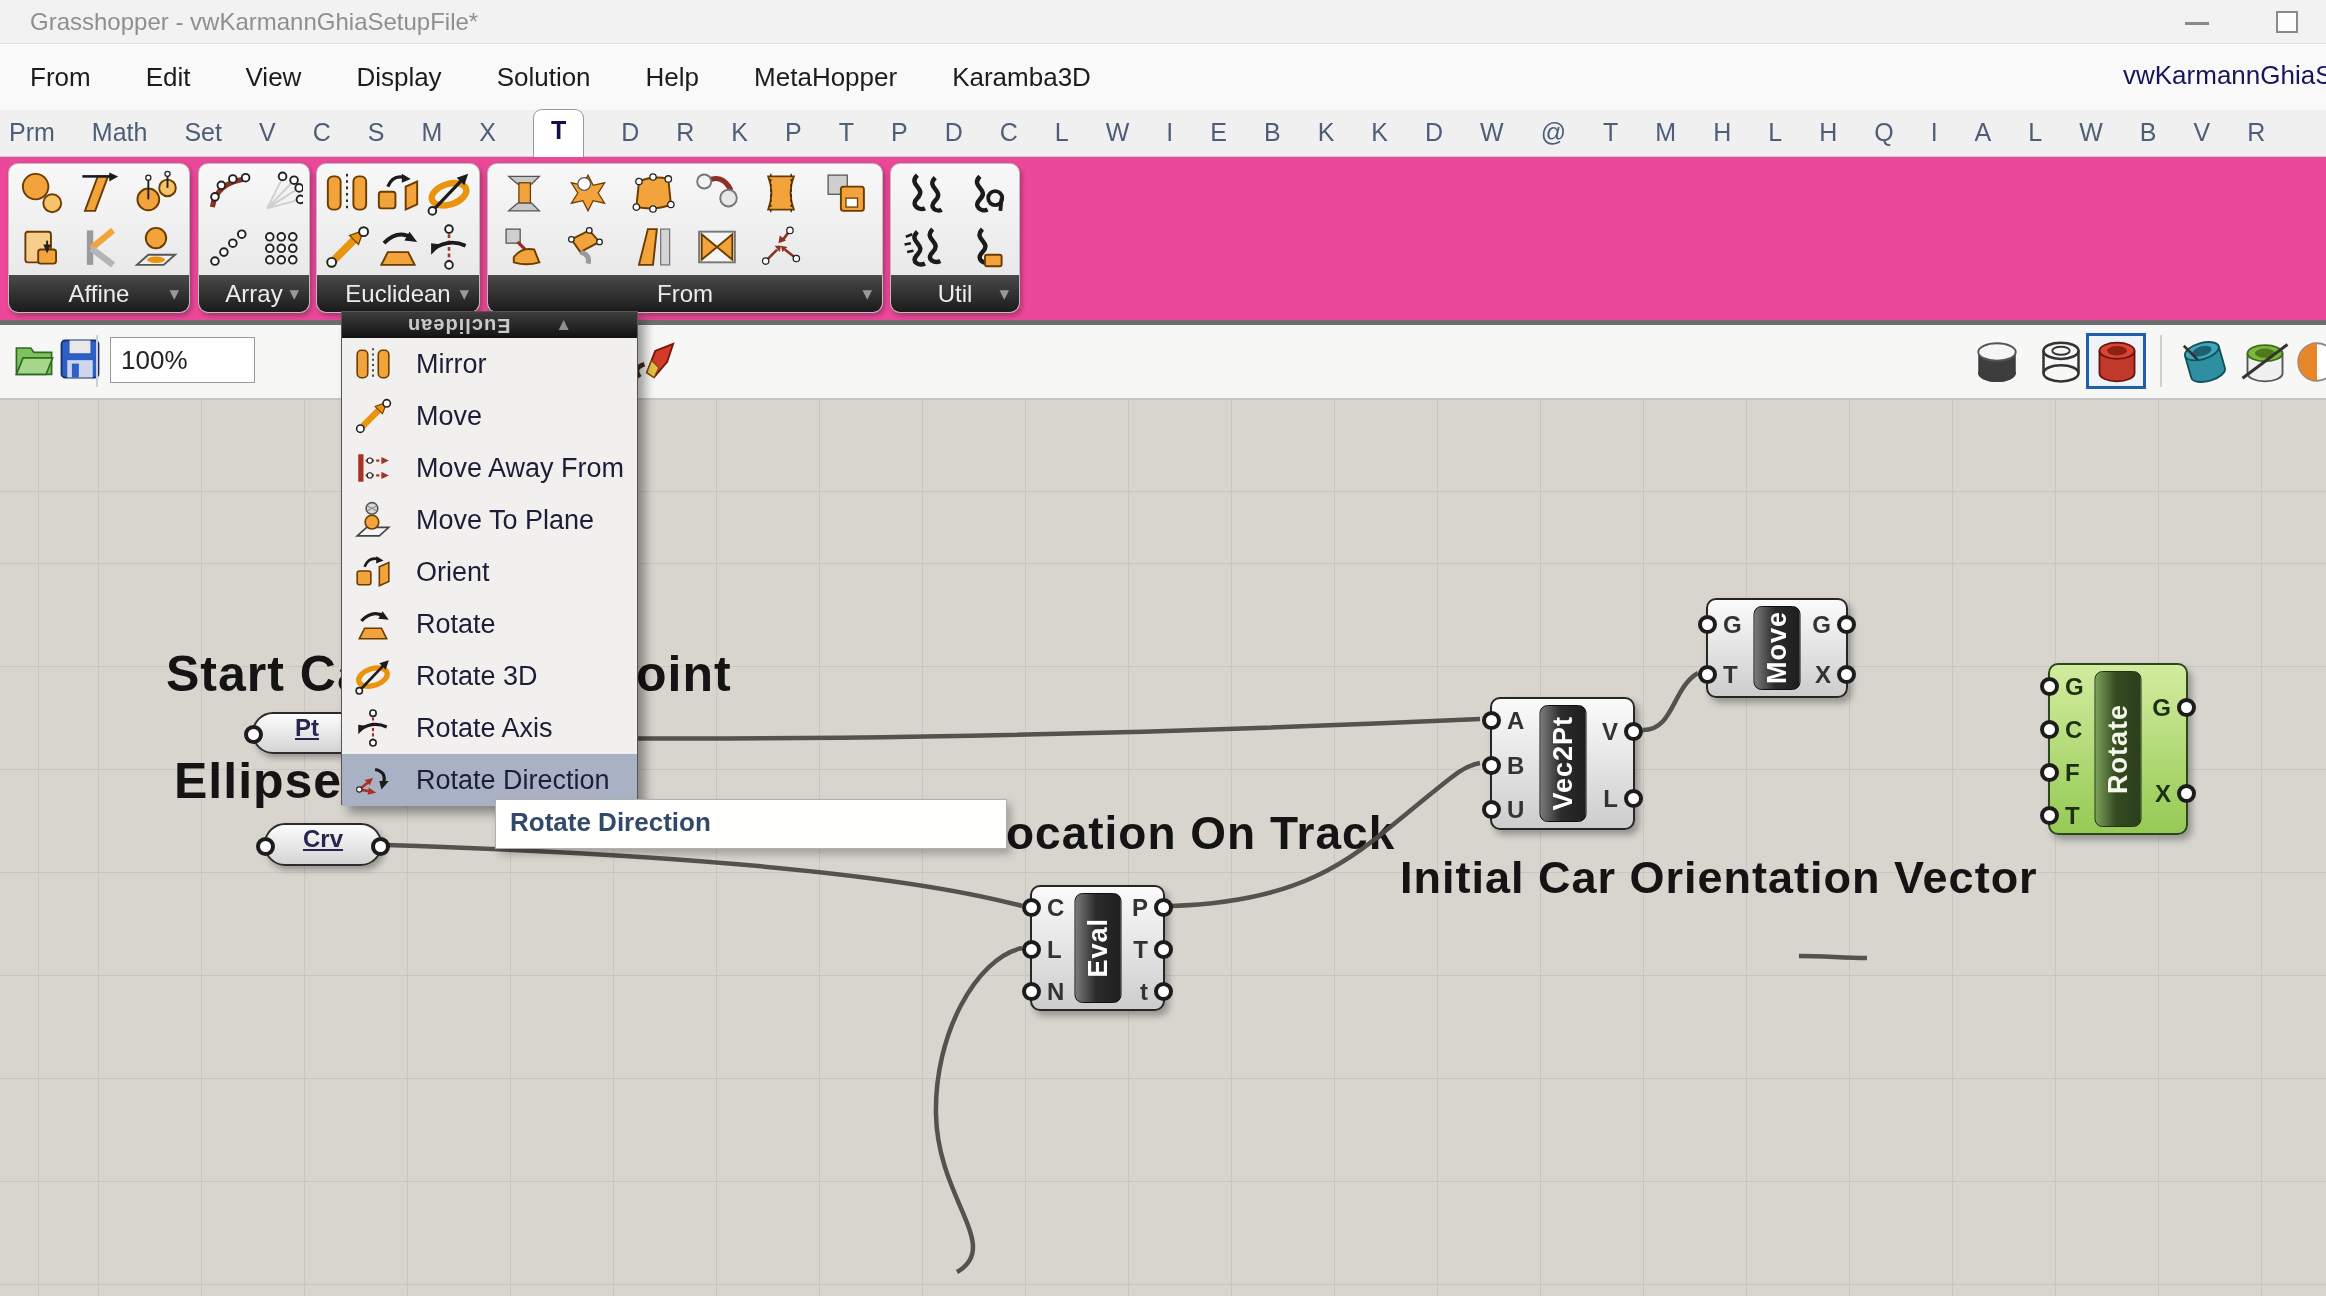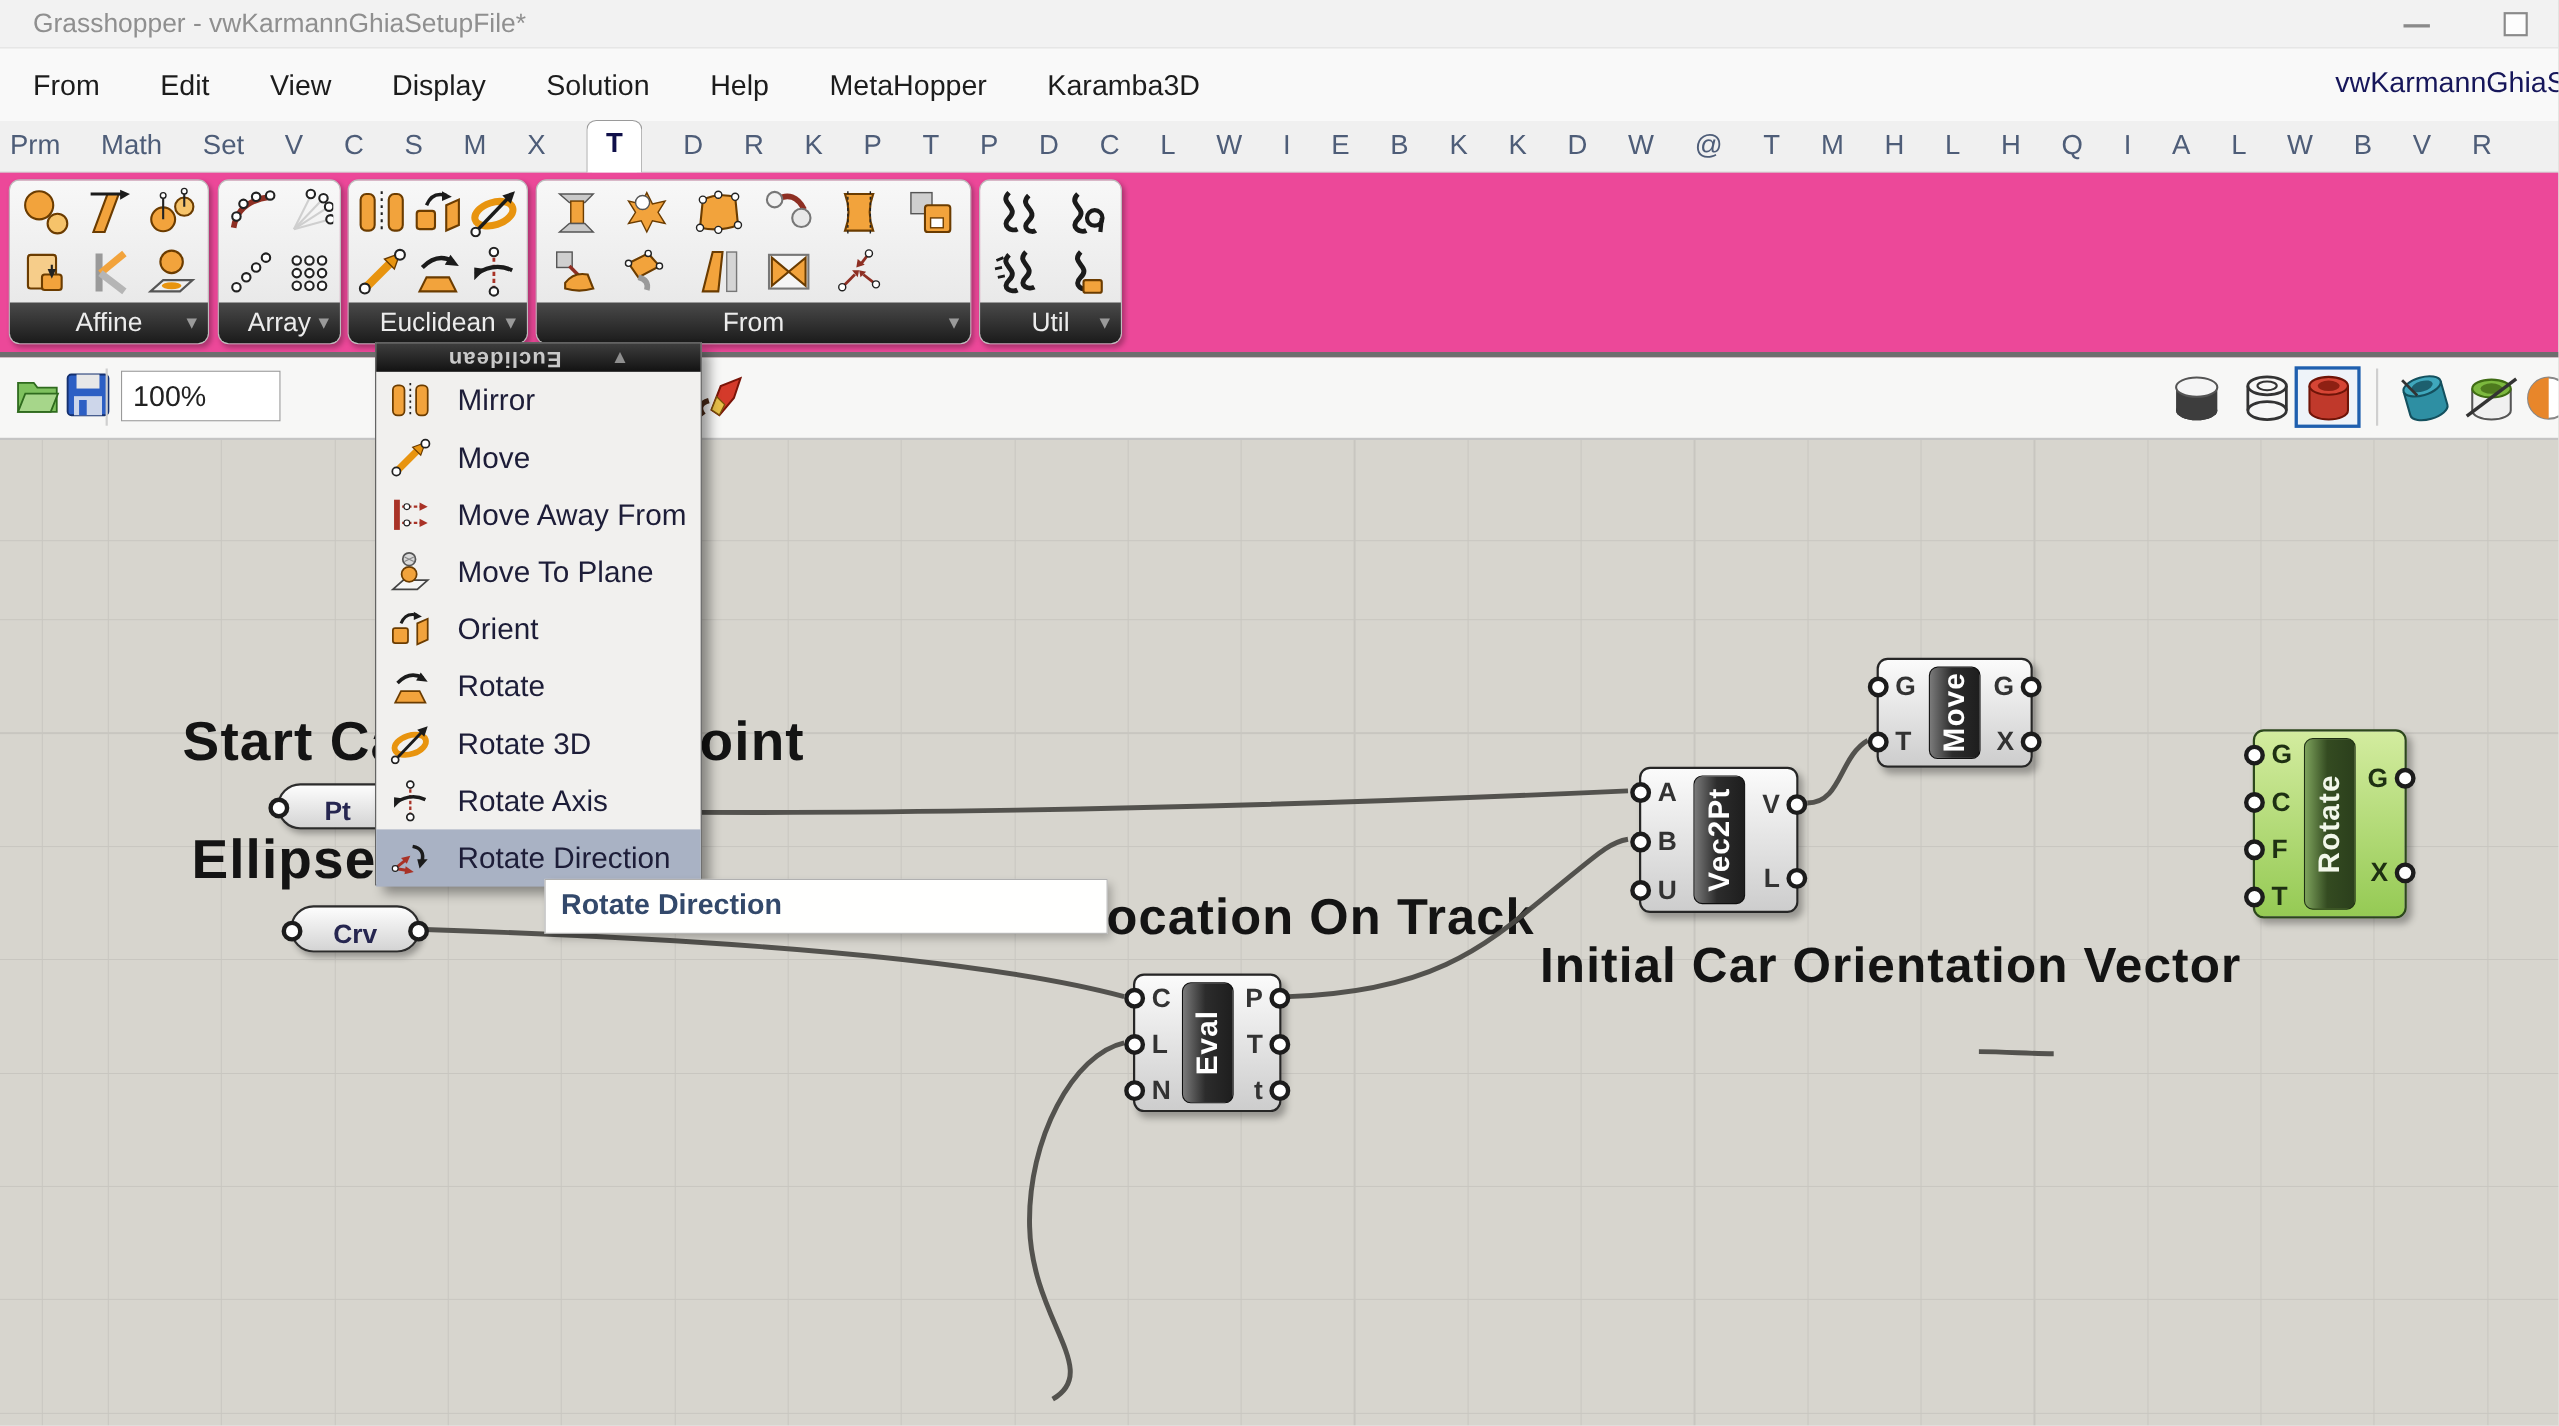--- a/index.html
+++ b/index.html
@@ -43,21 +43,21 @@
                       repeating-linear-gradient(0deg,#c8c6c0 0 1px, transparent 1px 103px);
     background-position: 98px 92px; }
   .scribble { position:absolute; font-weight:bold; color:#141414; z-index:2; white-space:nowrap; letter-spacing:1px; }
   svg.wires { position:absolute; left:0; top:0; z-index:3; }
   .wire { fill:none; stroke-width:4.5px; opacity:0.95; }
 
   .nub { position:absolute; width:19px; height:19px; border-radius:50%; background:#fff; border:4.5px solid #1c1c1c; }
   .nub.in  { left:-10px; }
   .nub.out { right:-10px; }
 
-  .param { position:absolute; z-index:10; background:linear-gradient(180deg,#fdfdfd,#d4d4d4); border:2.5px solid #2c2c2c; border-radius:21px; display:flex; align-items:flex-end; justify-content:center; font-size:24px; font-weight:600; color:#262650; box-shadow:3px 4px 6px rgba(0,0,0,0.3); }
+  .param { position:absolute; z-index:10; background:linear-gradient(180deg,#fdfdfd,#d4d4d4); border:2.5px solid #2c2c2c; border-radius:21px; display:flex; align-items:flex-start; justify-content:center; font-size:24px; font-weight:600; color:#262650; box-shadow:3px 4px 6px rgba(0,0,0,0.3);text-decoration:underline; }
 
   .comp { position:absolute; z-index:10; border-radius:10px; box-shadow:4px 5px 7px rgba(0,0,0,0.3); }
   .comp.gray  { background:linear-gradient(180deg,#fbfbfb,#cdcdcd); border:2.5px solid #262626; }
   .comp.green { background:linear-gradient(180deg,#d3ec9f,#95ca54); border:2.5px solid #2c471c; }
   .comp-bar { position:absolute; left:50%; transform:translateX(-50%); top:6px; bottom:6px; width:47px; border-radius:8px; display:flex; align-items:center; justify-content:center; }
   .comp.gray  .comp-bar { background:linear-gradient(90deg,#7a7a7a,#2c2c2c 45%,#1e1e1e); border:1.5px solid #0f0f0f; color:#fff; }
   .comp.green .comp-bar { background:linear-gradient(90deg,#7da25c,#344b21 45%,#2b3f1c); border:1.5px solid #1f3014; color:#f2f7ea; }
   .comp-bar span { writing-mode:vertical-rl; transform:rotate(180deg); font-size:27px; font-weight:bold; letter-spacing:1px; }
   .port { position:absolute; font-size:24px; font-weight:600; color:#333; transform:translateY(-50%); }
   .port.in  { left:15px; }

